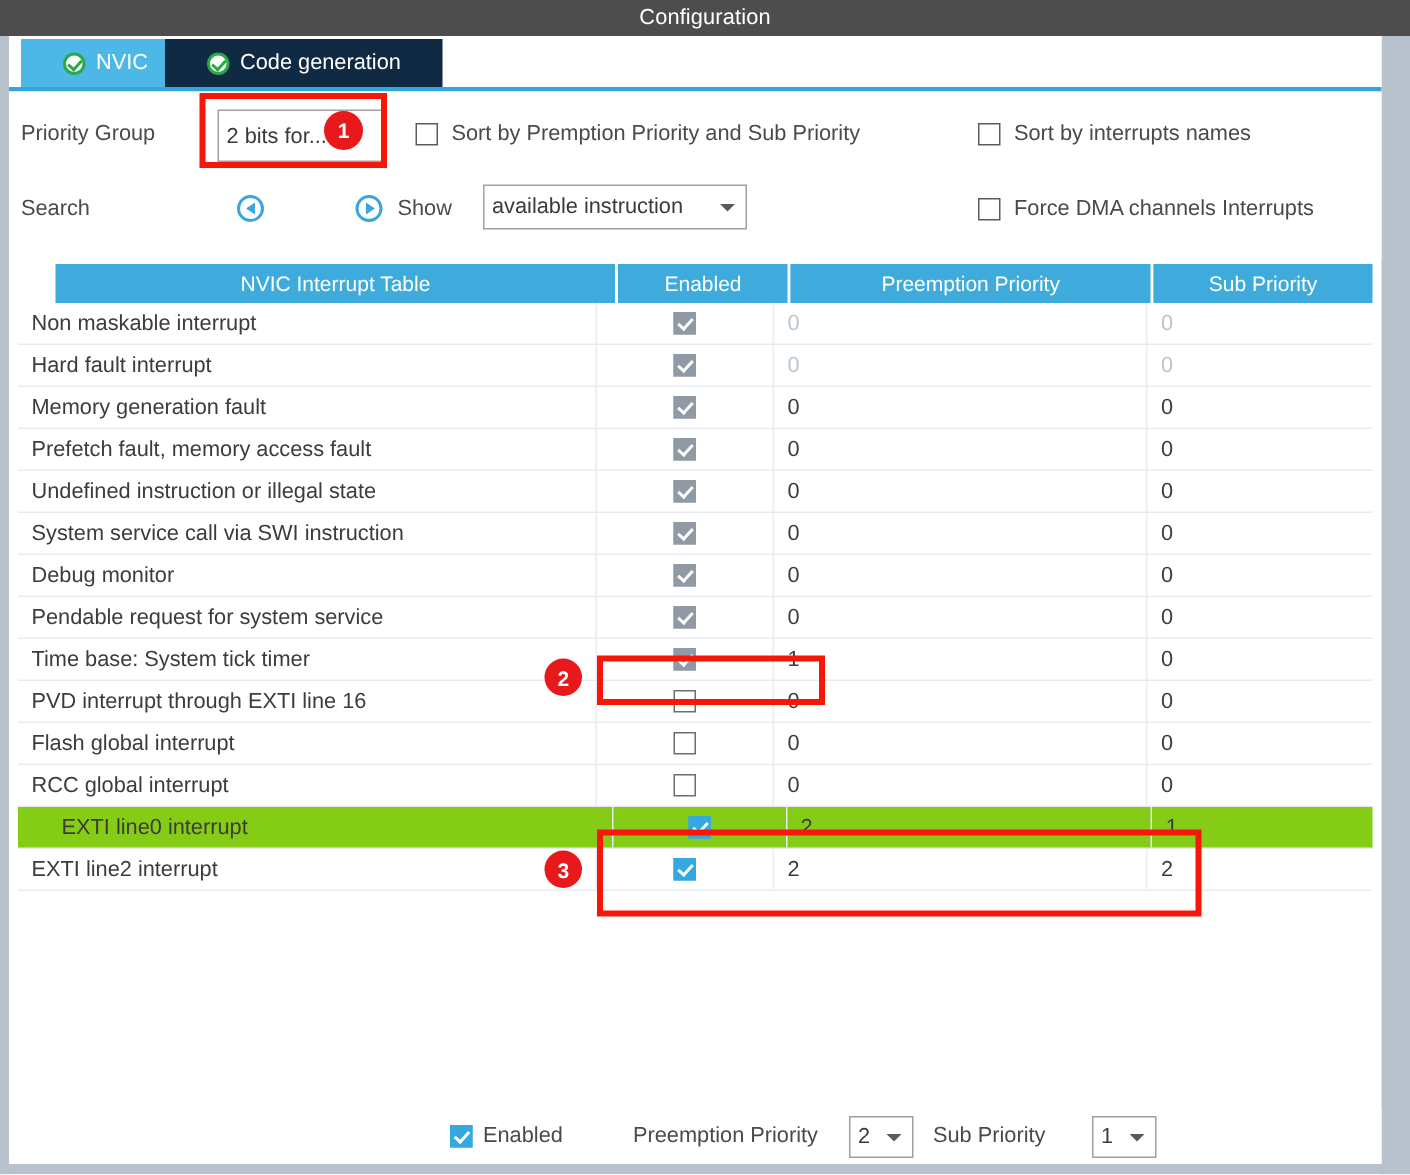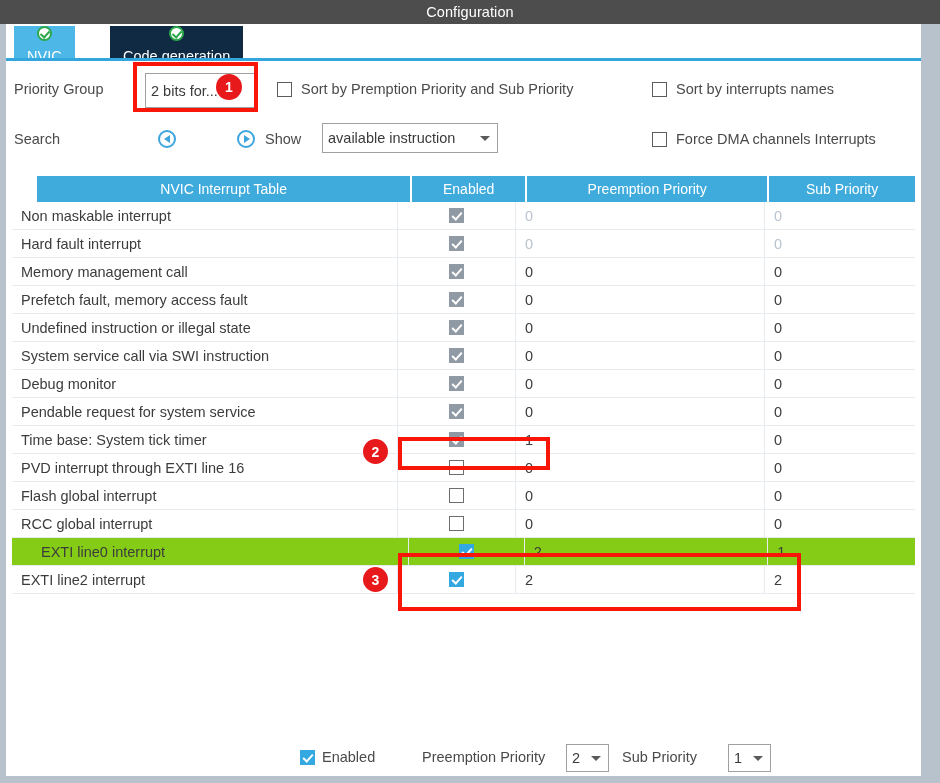--- a/index.html
+++ b/index.html
@@ -60,26 +60,25 @@
     width: 915px; height: 36px;
     background: #ffffff;
   }
   .tab {
     position: absolute;
     top: 2px;
     height: 32px;
     display: flex;
     align-items: center;
     gap: 7px;
-    padding: 0 13px;
+    padding: 0 28px;
     font-size: 14.5px;
     box-sizing: border-box;
     color: #ffffff;
     cursor: default;
-    flex-direction: column;
   }
   .tab.active {
     left: 8px;
     background: #4db8e8;
   }
   .tab.inactive {
     left: 104px;
     background: #102a43;
   }
   .tab-check {
@@ -368,21 +367,21 @@
         </div>
         <div class="trow">
           <div class="td name">Hard fault interrupt</div>
           <div class="td en">
             <span class="cbox dis"></span>
           </div>
           <div class="td pre dim">0</div>
           <div class="td sub dim">0</div>
         </div>
         <div class="trow">
-          <div class="td name">Memory management call</div>
+          <div class="td name">Memory generation fault</div>
           <div class="td en">
             <span class="cbox dis"></span>
           </div>
           <div class="td pre">0</div>
           <div class="td sub">0</div>
         </div>
         <div class="trow">
           <div class="td name">Prefetch fault, memory access fault</div>
           <div class="td en">
             <span class="cbox dis"></span>

